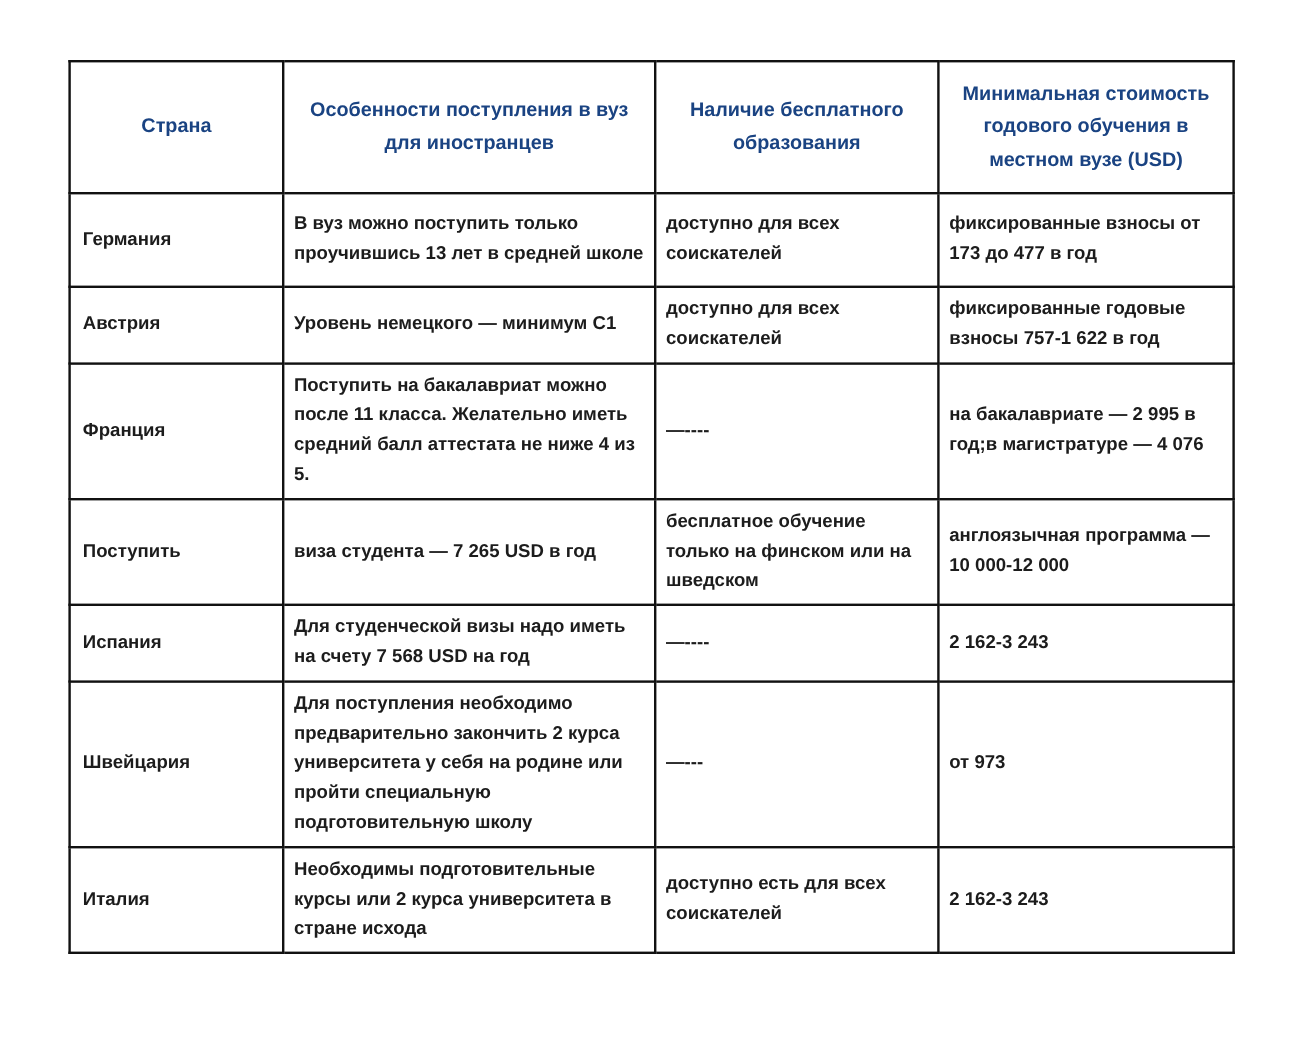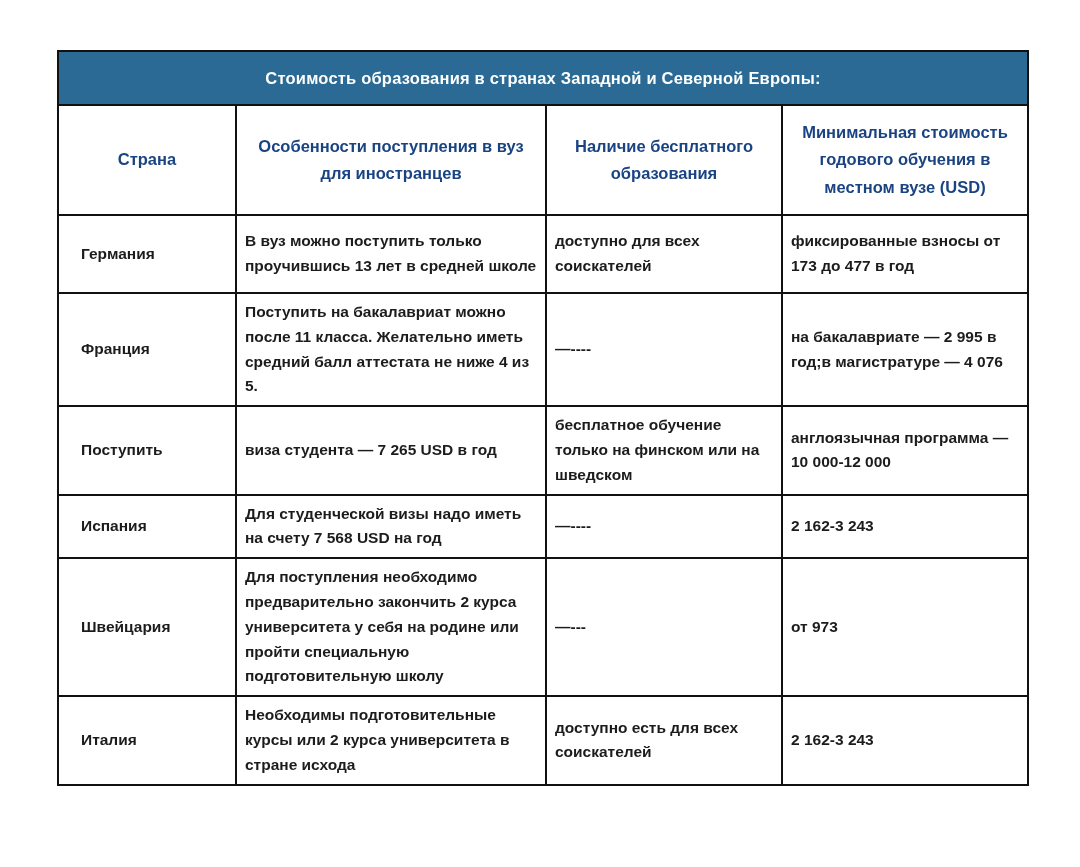--- a/index.html
+++ b/index.html
@@ -66,21 +66,21 @@
     color: #1c1c1c;
     font-size: 15.5px;
     font-weight: 600;
     line-height: 1.6;
     padding: 6px 8px;
     text-align: left;
     background: #ffffff;
   }
   .edu-table td.country {
     text-align: left;
-    padding-left: 22px;
+    padding-left: 10px;
     font-weight: 600;
   }
 
   .r-germany   td { height: 78px; }
   .r-austria   td { height: 55px; }
   .r-france    td { height: 105px; }
   .r-finland   td { height: 72px; }
   .r-spain     td { height: 61px; }
   .r-belgium   td { height: 33px; }
   .r-swiss     td { height: 120px; margin-top: 37px; }
@@ -91,34 +91,37 @@
 
 <div class="canvas">
   <table class="edu-table">
     <colgroup>
       <col class="c1">
         <col class="c2">
         <col class="c3">
         <col class="c4">
     </colgroup>
     <tbody>
-        <tr class="title-row">
-      <th colspan="4">Стоимость образования в странах Западной и Северной Европы:</th>
-    </tr>
     <tr class="head-row">
       <th>Страна</th>
       <th>Особенности поступления в вуз для иностранцев</th>
       <th>Наличие бесплатного образования</th>
       <th>Минимальная стоимость годового обучения в местном вузе (USD)</th>
     </tr>
     <tr class="r-germany">
       <td class="country">Германия</td>
       <td>В вуз можно поступить только проучившись 13 лет в средней школе</td>
       <td>доступно для всех соискателей</td>
       <td>фиксированные взносы от 173 до 477 в год</td>
+    </tr>
+    <tr class="r-austria">
+      <td class="country">Австрия</td>
+      <td>Уровень немецкого — минимум C1</td>
+      <td>доступно для всех соискателей</td>
+      <td>фиксированные годовые взносы 757-1 622 в год</td>
     </tr>
     <tr class="r-france">
       <td class="country">Франция</td>
       <td>Поступить на бакалавриат можно после 11 класса. Желательно иметь средний балл аттестата не ниже 4 из 5.</td>
       <td>—----</td>
       <td>на бакалавриате — 2 995 в год;в магистратуре — 4 076</td>
     </tr>
     <tr class="r-finland">
       <td class="country">Поступить</td>
       <td>виза студента — 7 265 USD в год</td>

